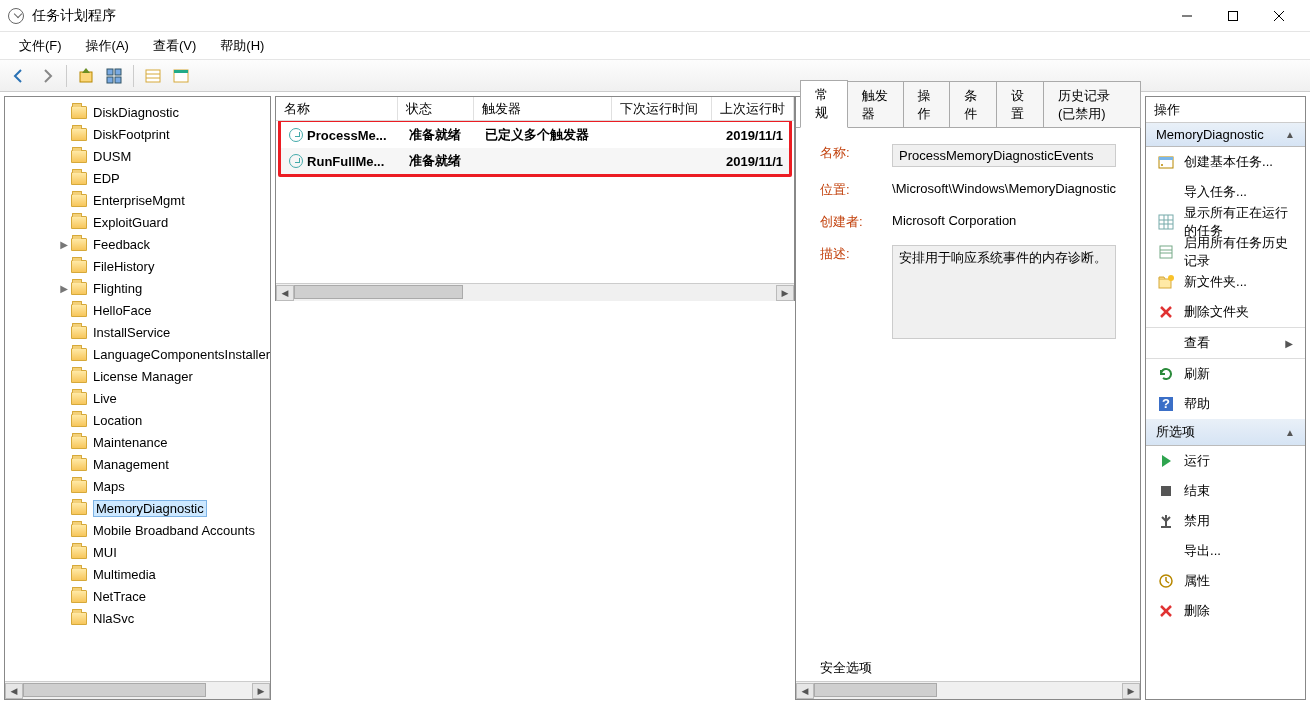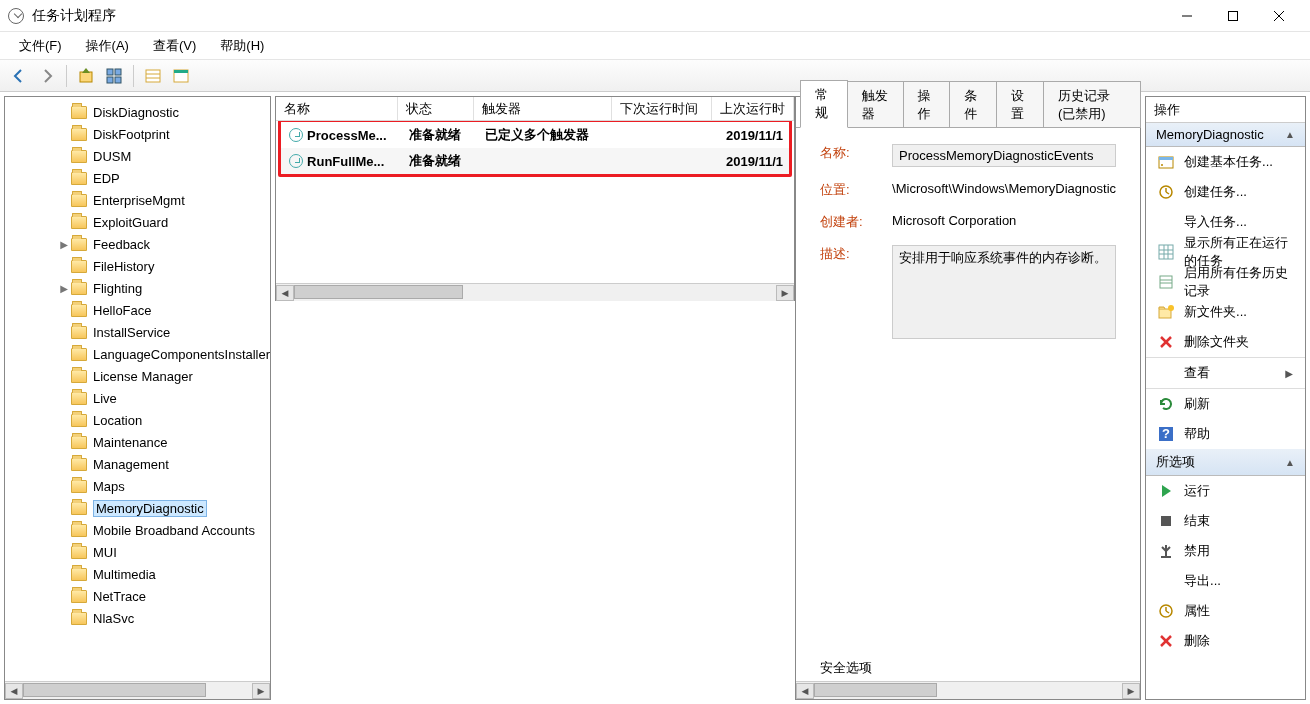--- a/index.html
+++ b/index.html
@@ -373,30 +373,20 @@
             <span class="aico">
               <svg width="16" height="16">
                 <rect x="1" y="3" width="14" height="11" fill="#fff" stroke="#b88800"></rect>
                 <rect x="1" y="3" width="14" height="3" fill="#7ab6e8"></rect>
                 <circle cx="4" cy="11" r="1" fill="#b88800"></circle>
               </svg>
             </span>
             <span class="alabel">创建基本任务...</span>
           </div>
           <div class="action-item">
-            <span class="aico">
-              <svg width="16" height="16">
-                <circle cx="8" cy="8" r="6" fill="none" stroke="#b88800" stroke-width="1.5"></circle>
-                <line x1="8" y1="4" x2="8" y2="8" stroke="#b88800" stroke-width="1.5"></line>
-                <line x1="8" y1="8" x2="11" y2="10" stroke="#b88800" stroke-width="1.5"></line>
-              </svg>
-            </span>
-            <span class="alabel">创建任务...</span>
-          </div>
-          <div class="action-item">
             <span class="aico"></span>
             <span class="alabel">导入任务...</span>
           </div>
           <div class="action-item">
             <span class="aico">
               <svg width="16" height="16">
                 <rect x="1" y="1" width="14" height="14" fill="#fff" stroke="#7aa"></rect>
                 <line x1="1" y1="6" x2="15" y2="6" stroke="#7aa"></line>
                 <line x1="1" y1="10" x2="15" y2="10" stroke="#7aa"></line>
                 <line x1="6" y1="1" x2="6" y2="15" stroke="#7aa"></line>

